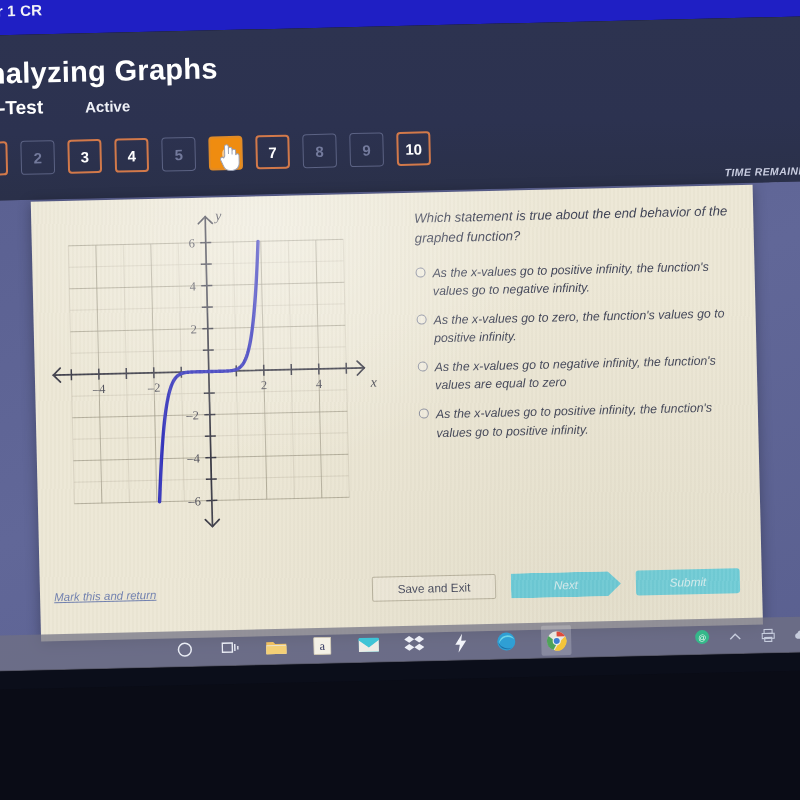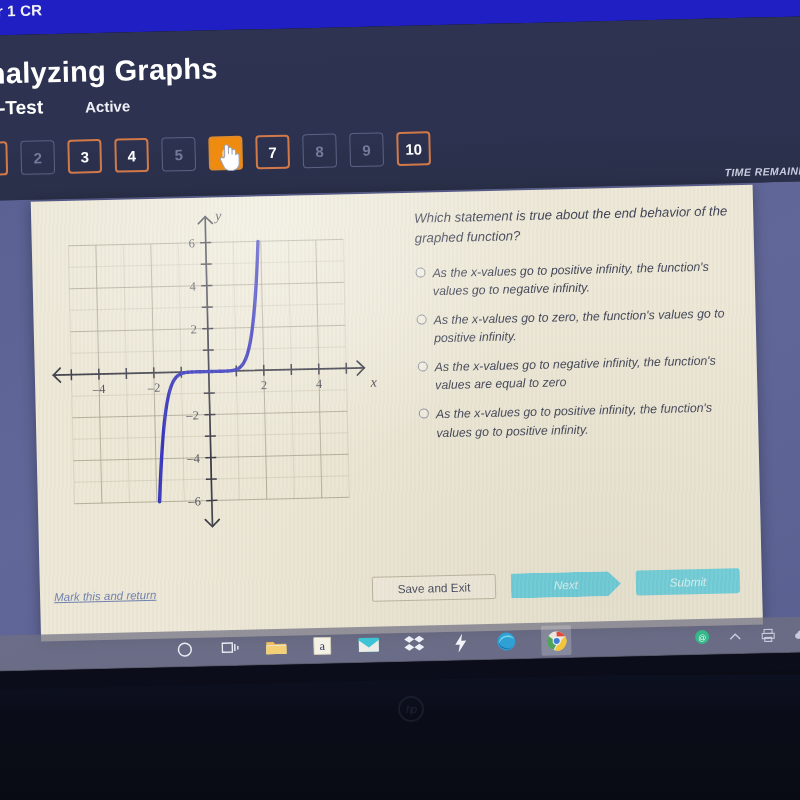--- a/index.html
+++ b/index.html
@@ -289,23 +289,20 @@
     left: 0; top: 672px;
     width: 100%; height: 40px;
     background: #0b0e1a;
   }
 </style>
 </head>
 <body>
 
 <div id="photo-frame">
 
-  <div id="laptop-bezel">
-    <div id="hp-logo">hp</div>
-  </div>
 
   <div id="screen">
 
     <div id="top-blue-bar">
       <div class="crumb">er 1 CR</div>
     </div>
 
     <div id="app-header">
 
       <div id="page-title">nalyzing Graphs</div>

